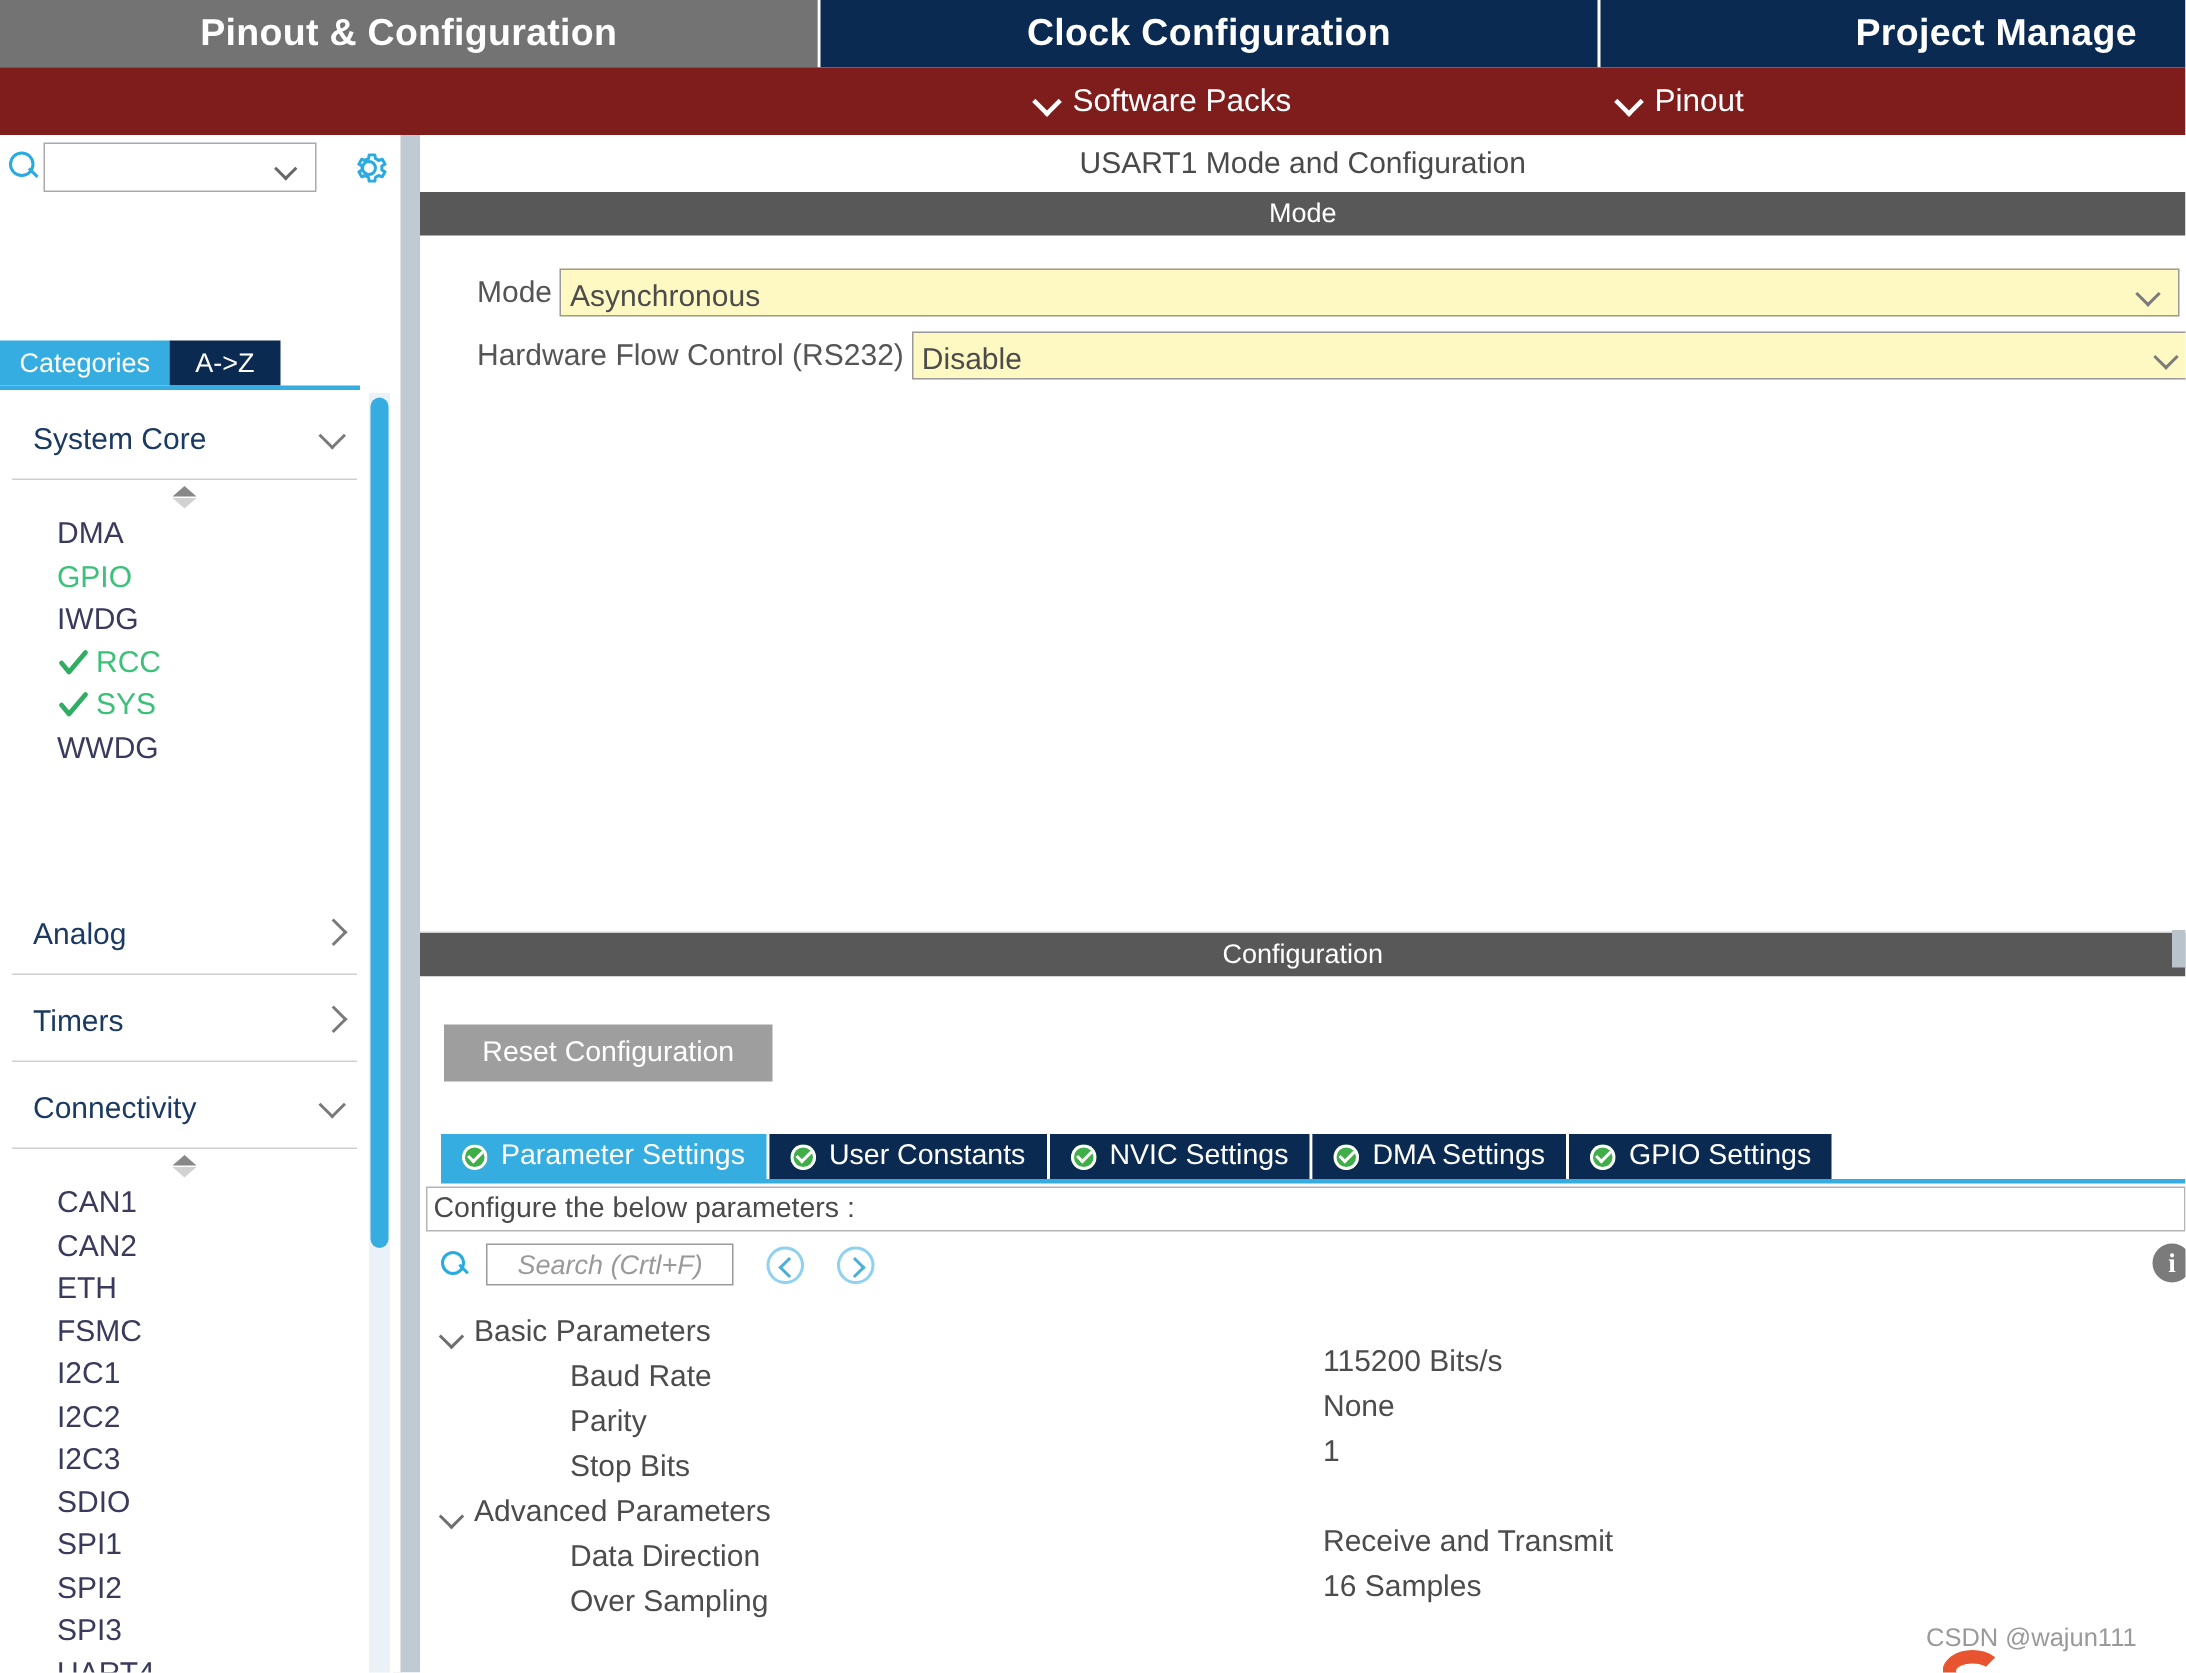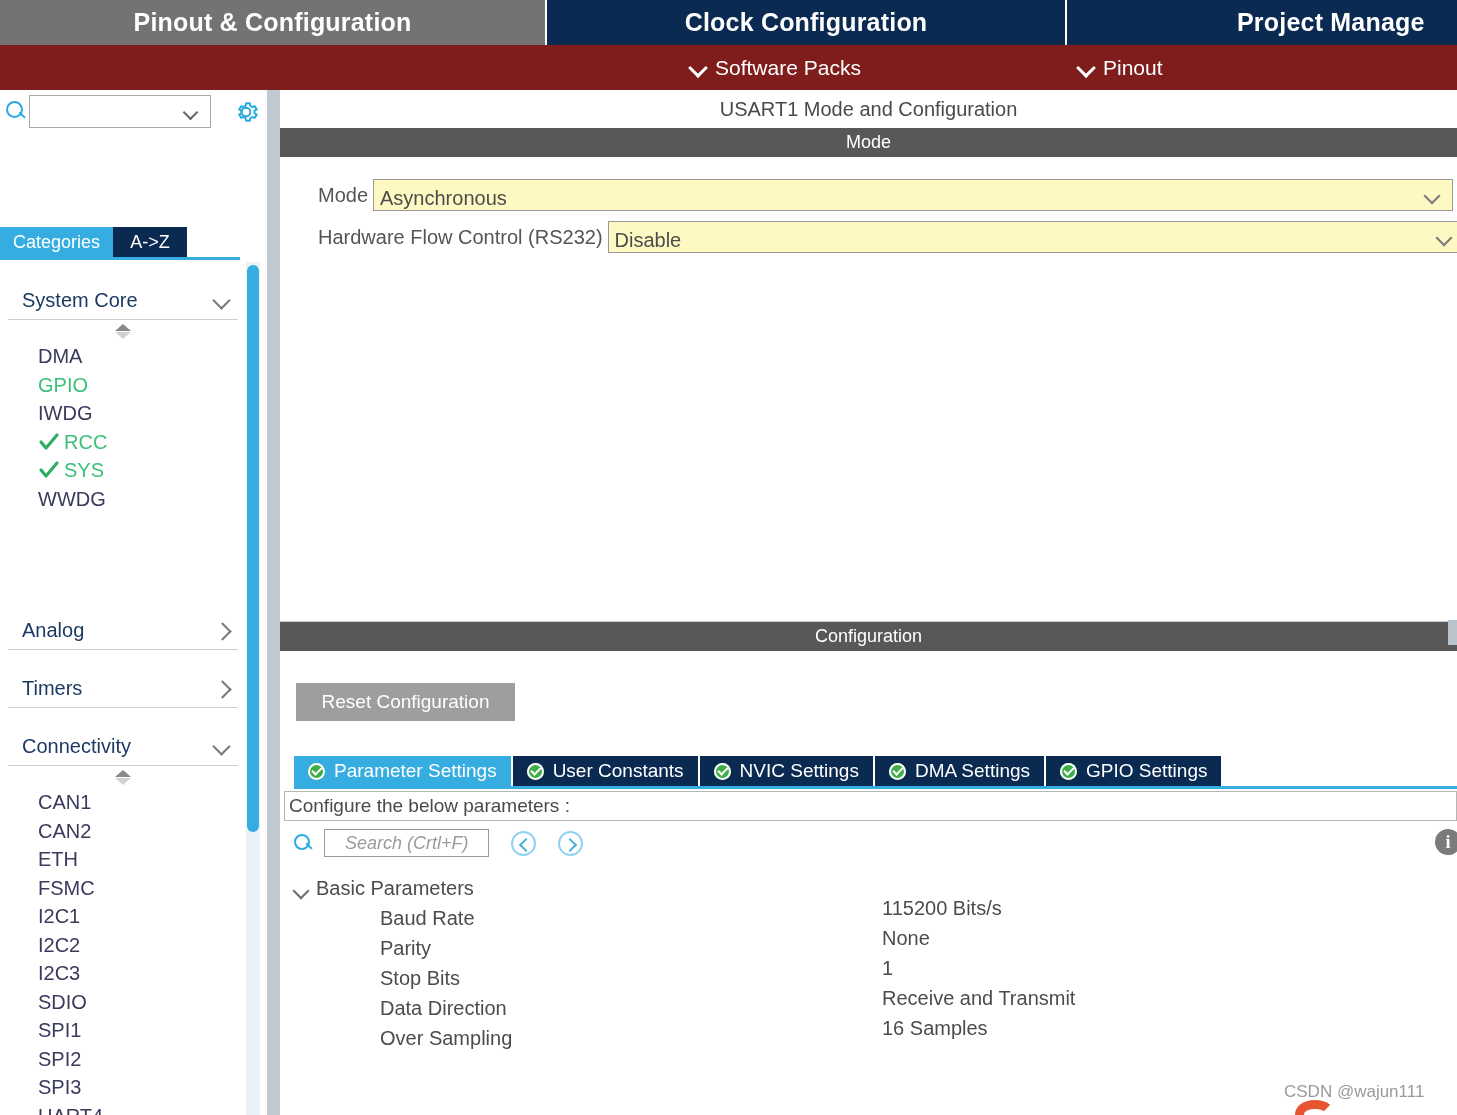--- a/index.html
+++ b/index.html
@@ -56,21 +56,21 @@
   .side-tab { height: 30px; display: flex; align-items: center; justify-content: center;
               color: #ffffff; font-size: 18px; }
   .side-tab.cat { width: 113px; background: #36ade0; }
   .side-tab.az  { width: 74px; background: #0a2a52; }
   .side-underline { position: absolute; left: 0; top: 167px; width: 240px; height: 2.5px;
                     background: #36ade0; }
 
   .side-list { position: absolute; left: 0; top: 172px; width: 268px; height: 943px;
                overflow: hidden; }
   .grp { position: absolute; left: 8px; width: 230px; }
-  .grp-head { display: flex; align-items: center; justify-content: space-between;
+  .grp-head { display: flex; justify-content: space-between;
               height: 38px; border-bottom: 1px solid #cfcfcf; padding: 0 8px 0 14px; gap: 32px; }
   .grp-title { color: #1b3a63; font-size: 20px; }
   .arrow-d { width: 17px; height: 17px; position: relative; }
   .arrow-d::before { content: ""; position: absolute; left: 2px; top: 2px; width: 11px; height: 11px;
     border-right: 2.2px solid #7a7a7a; border-bottom: 2.2px solid #7a7a7a; transform: rotate(45deg); }
   .arrow-r { width: 17px; height: 17px; position: relative; }
   .arrow-r::before { content: ""; position: absolute; left: 3px; top: 3px; width: 11px; height: 11px;
     border-right: 2.2px solid #7a7a7a; border-top: 2.2px solid #7a7a7a; transform: rotate(45deg); }
 
   .sorter { height: 22px; display: flex; align-items: center; justify-content: center; }
@@ -401,20 +401,23 @@
           <span class="tval">115200 Bits/s</span>
         </div>
         <div class="trow item">
           <span class="tname">Parity</span>
           <span class="tval">None</span>
         </div>
         <div class="trow item">
           <span class="tname">Stop Bits</span>
           <span class="tval">1</span>
         </div>
+        <div class="trow group">
+          <span class="tname"><span class="caret"></span>Advanced Parameters</span>
+        </div>
         <div class="trow item">
           <span class="tname">Data Direction</span>
           <span class="tval">Receive and Transmit</span>
         </div>
         <div class="trow item">
           <span class="tname">Over Sampling</span>
           <span class="tval">16 Samples</span>
         </div>
       </div>
 

